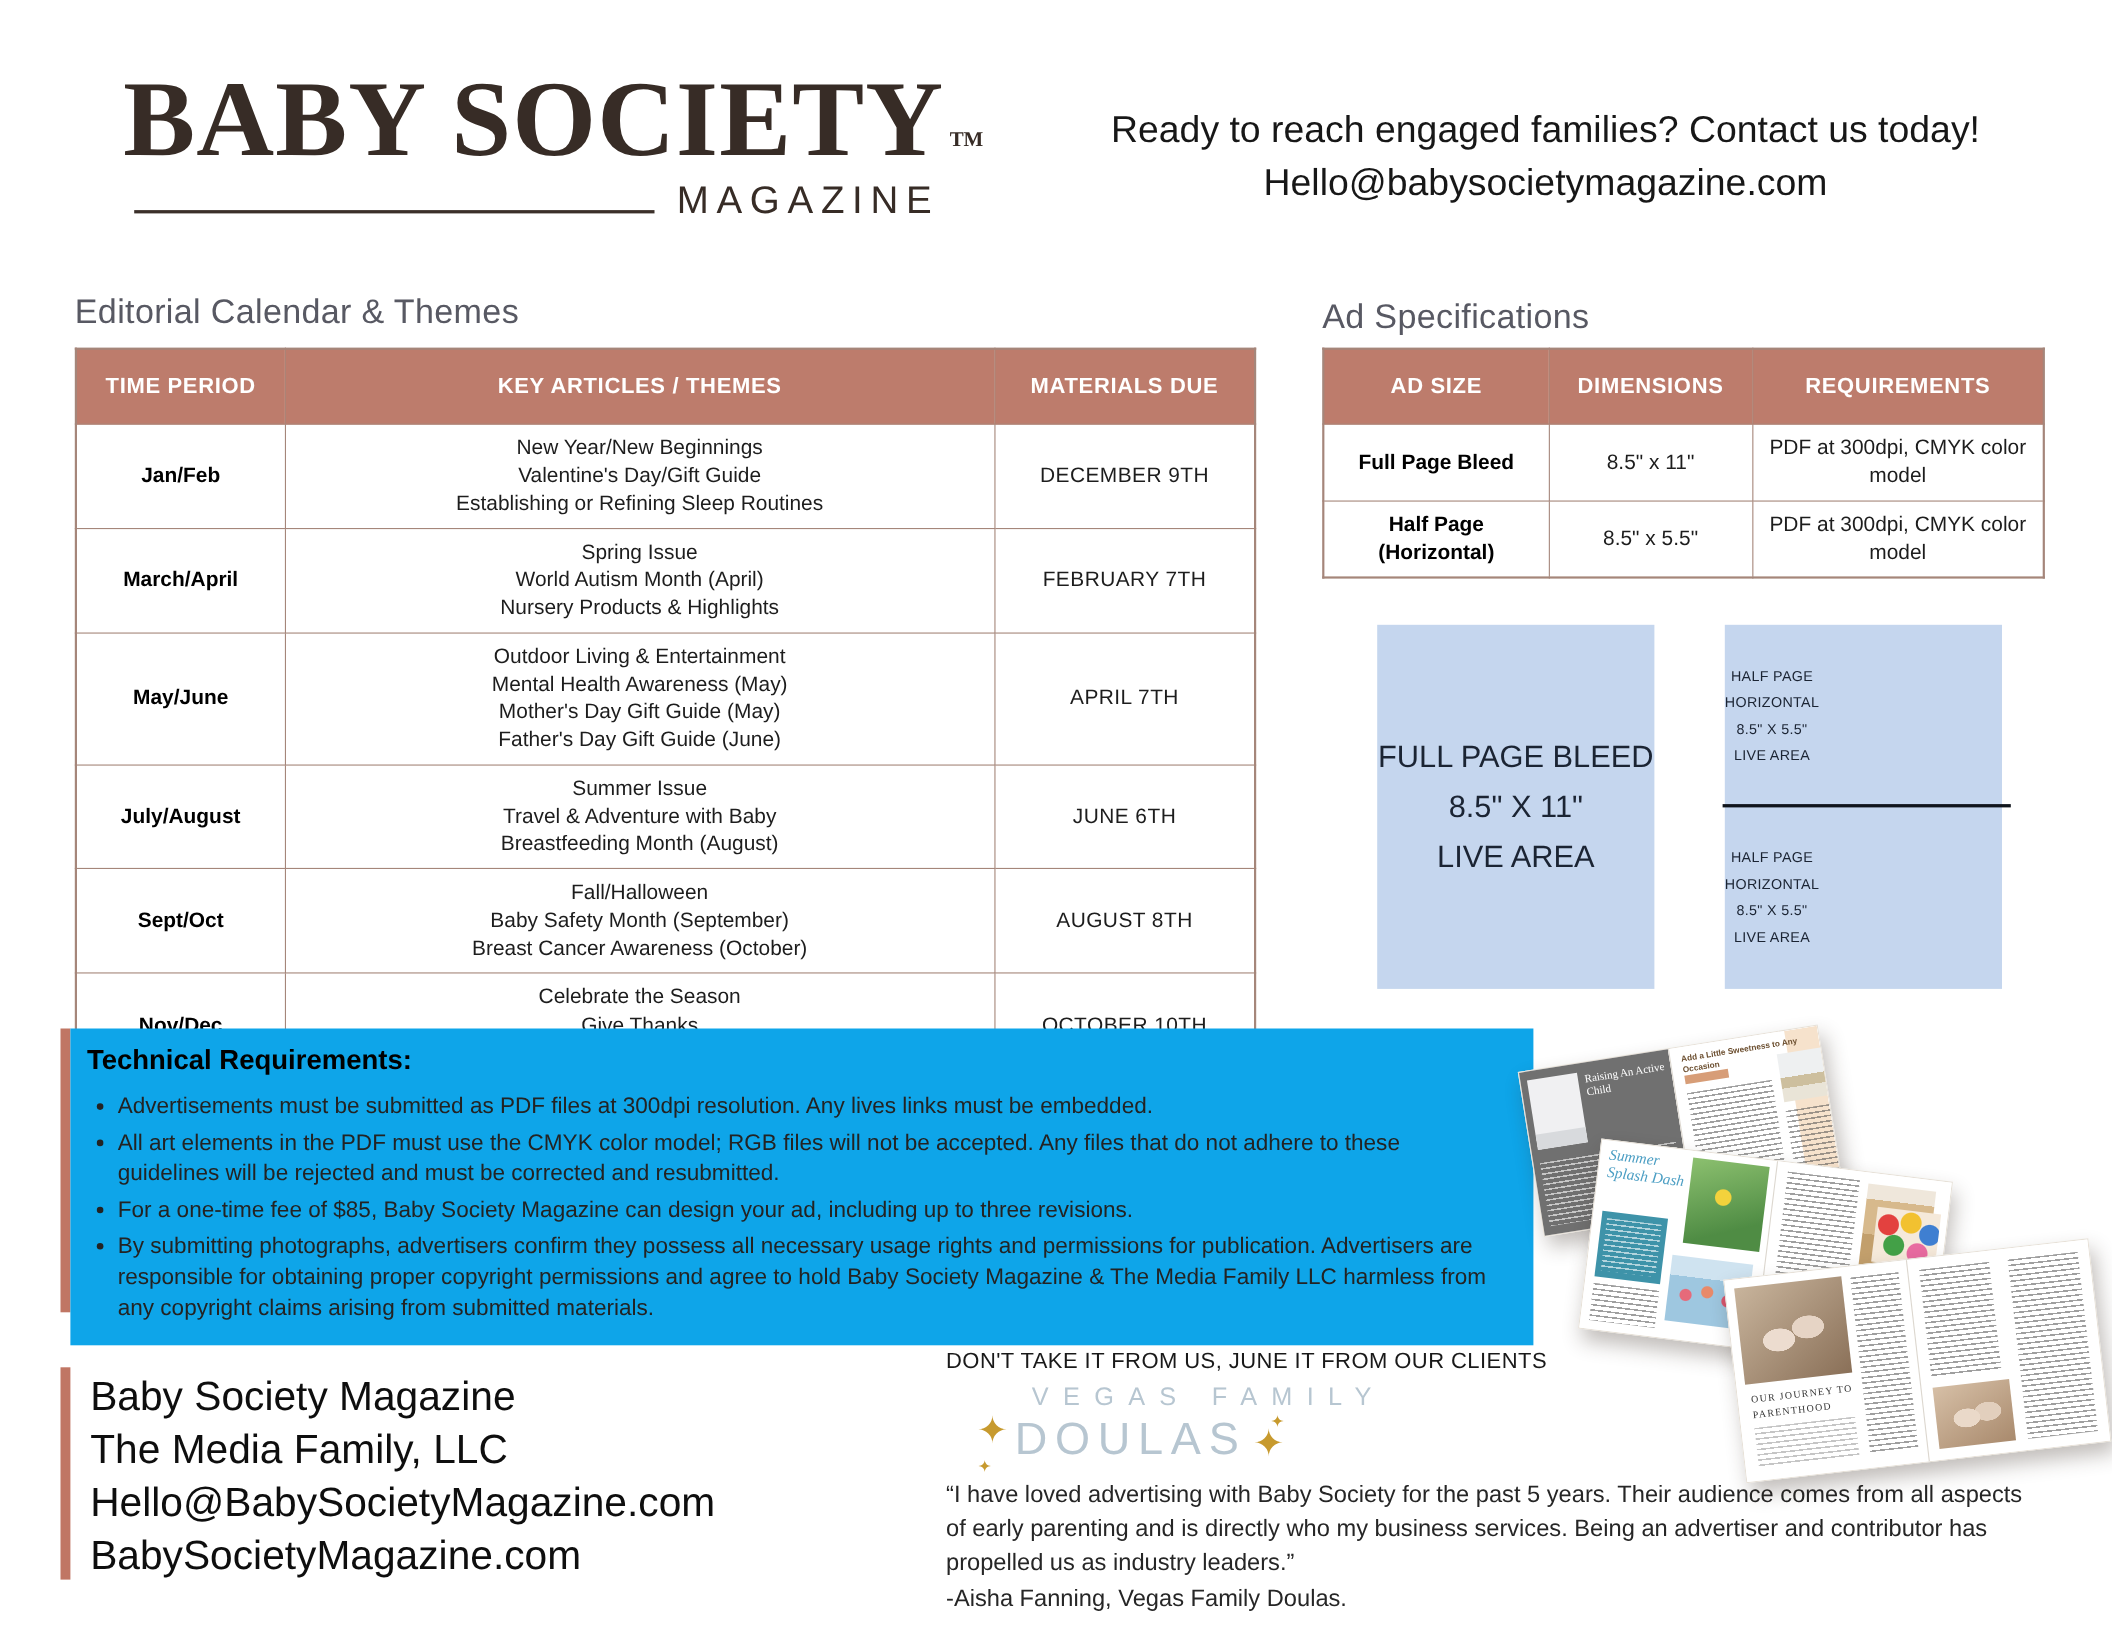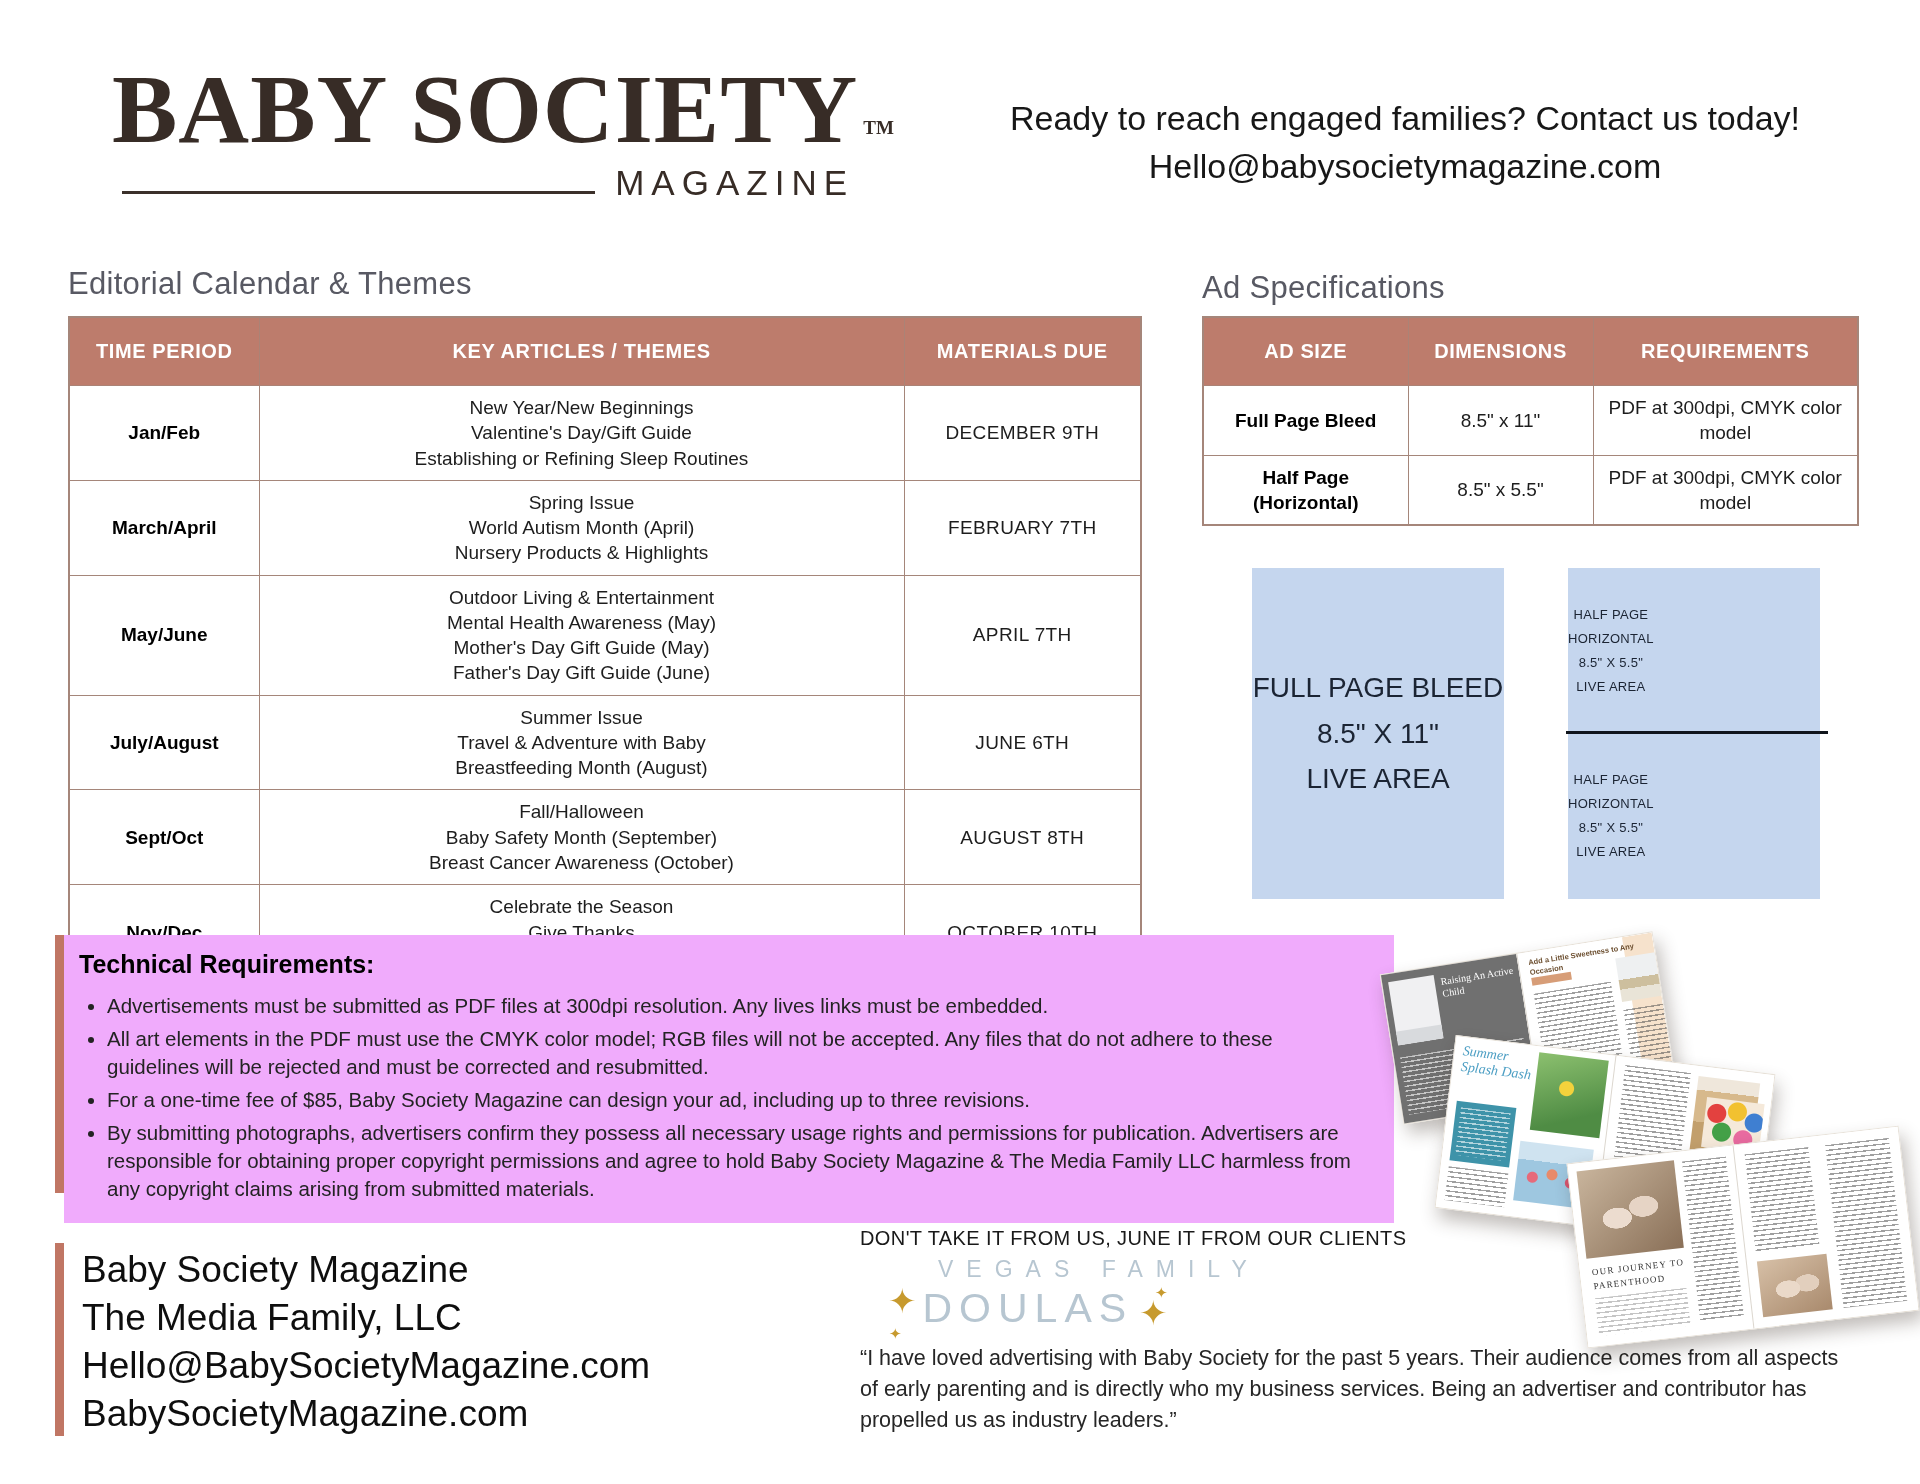--- a/index.html
+++ b/index.html
@@ -38,21 +38,21 @@
   .diagram{position:absolute;background:#c5d6ee;color:#1b2433;text-align:center}
   #full-diagram{left:1252px;top:568px;width:252px;height:331px;display:flex;
                 align-items:center;justify-content:center;font-size:28px;line-height:1.62}
   #half-diagram{left:1568px;top:568px;width:252px;height:331px}
   .half-cell{height:50%;display:flex;align-items:center;
              font-size:13px;line-height:1.85;letter-spacing:.3px}
   #half-divider{position:absolute;left:1566px;top:731px;width:262px;height:3px;background:#10151c}
 
   
   #tech-bar{position:absolute;left:55px;top:935px;width:9px;height:258px;background:#c07664}
-  #tech-box{position:absolute;left:64px;top:935px;width:1330px;min-height:258px;background:#f0abfc;
+  #tech-box{position:absolute;left:64px;top:935px;width:1330px;min-height:258px;background:#0ea5e9;
             box-sizing:border-box;padding:15px 24px 14px 15px}
   #tech-title{font-size:25px;font-weight:700;color:#000}
   #tech-list{margin:13px 0 0 28px;padding:0}
   #tech-list li{font-size:20.5px;line-height:1.37;margin-bottom:5px;color:#232323}
 
   
   #contact-bar{position:absolute;left:55px;top:1243px;width:9px;height:193px;background:#c07664}
   #contact{position:absolute;left:82px;top:1246px;font-size:37px;line-height:48px;color:#0e0e0e}
 
   
@@ -313,13 +313,14 @@
     <span class="vf-doulas">DOULAS</span>
     <span class="sp-col">
       <span class="sp sp-small" style="margin-right:-16px;top:-2px">✦</span>
         <span class="sp sp-big" style="margin-top:-6px">✦</span>
     </span>
   </div>
 </div>
 
 <div id="quote">
   <div>“I have loved advertising with Baby Society for the past 5 years. Their audience comes from all aspects of early parenting and is directly who my business services. Being an advertiser and contributor has propelled us as industry leaders.”</div>
+  <div id="quote-attr">-Aisha Fanning, Vegas Family Doulas.</div>
 </div>
 
 </body></html>

